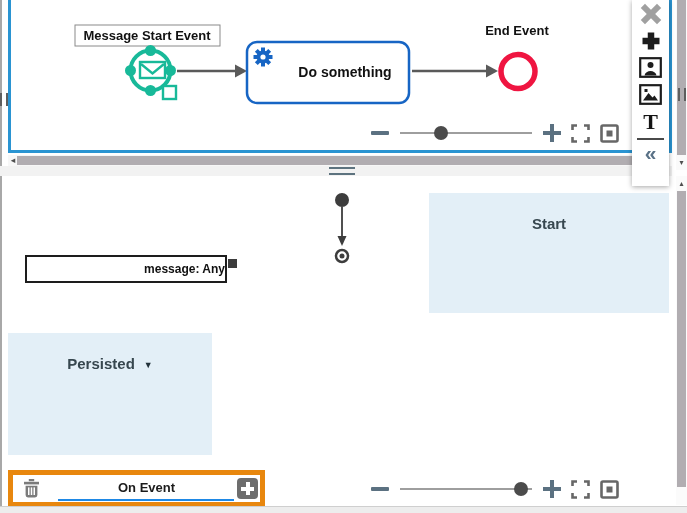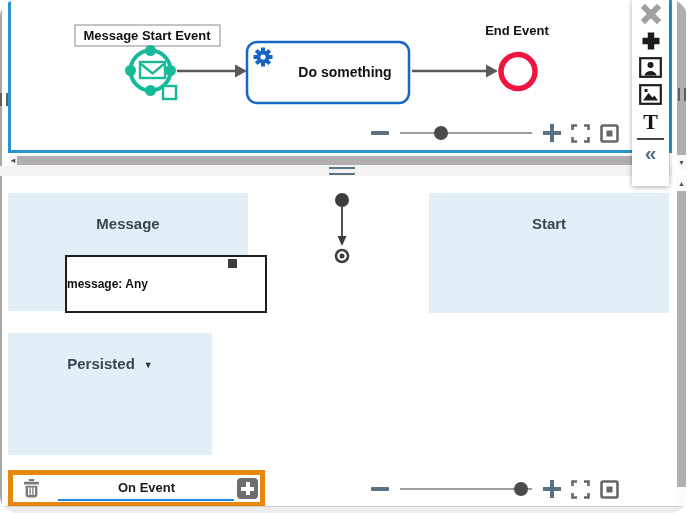--- a/index.html
+++ b/index.html
@@ -1,18 +1,18 @@
 <!DOCTYPE html>
 <html><head>
 <meta charset="utf-8">
 <style>
   * { margin:0; padding:0; box-sizing:border-box; }
   html,body { background:#fff; }
   body { font-family:"Liberation Sans", sans-serif; }
-  #root { position:relative; width:687px; height:513px; background:#fff; overflow:hidden;border-radius:17px; }
+  #root { position:relative; width:687px; height:513px; background:#fff; overflow:hidden; }
 
   
   .left-edge { position:absolute; left:0; top:0; width:2px; height:513px; background:#a8a8a8; }
   .bottom-strip { position:absolute; left:0; top:506px; width:687px; height:7px; background:#ededed; border-top:1px solid #cfcfcf; }
 
   
   .canvas { position:absolute; left:8px; top:0; width:664px; height:153px; background:#fff;
             border:3px solid #2a94d2; border-top:none; }
   .canvas svg { position:absolute; left:0; top:0; }
 
@@ -42,23 +42,23 @@
 
   
   .panel { position:absolute; background:#e3eff7; }
   .panel-message   { left:8px;   top:193px; width:240px; height:118px; }
   .panel-local     { left:429px; top:193px; width:240px; height:120px; }
   .panel-persisted { left:8px;   top:333px; width:204px; height:122px; }
   .panel-title { display:flex; justify-content:center; align-items:center; gap:9px; padding-top:22px;
                  font-size:15px; font-weight:bold; color:#37474f; }
   .dd-arrow { font-size:9px; color:#22313a; transform:translateY(1px); }
 
-  .msg-item { position:absolute; left:25px; top:255px; width:202px; height:58px; background:#fff;
-              border:2px solid #1d1d1d; display:flex; align-items:center; justify-content:flex-start;
-              font-size:12px; font-weight:bold; color:#111;margin-left:40px; }
+  .msg-item { position:absolute; left:25px; top:255px; width:202px; height:28px; background:#fff;
+              border:2px solid #1d1d1d; display:flex; align-items:center; justify-content:flex-end;
+              font-size:12px; font-weight:bold; color:#111; }
   .msg-handle { position:absolute; left:228px; top:259px; width:9px; height:9px; background:#3c3c3c; }
 
   .connector { position:absolute; left:325px; top:188px; }
 
   
   .onevent { position:absolute; left:8px; top:470px; width:257px; height:37px; background:#fff;
              border:5px solid #e8870e; display:flex; align-items:center; }
   .trash { margin-left:10px; display:block; }
   .ev-input { position:relative; margin-left:18px; width:176px; height:24px;
               border-bottom:2px solid #1e88e5; }
@@ -178,25 +178,20 @@
 
   <div class="hscroll">
     <div class="arr">◂</div>
     <div class="thumb"></div>
   </div>
 
   <div class="splitter">
     <div class="grip"></div>
   </div>
 
-  <div class="panel panel-message">
-    <div class="panel-title">
-      <span>Message</span>
-    </div>
-  </div>
 
   <div class="msg-item">
       <span>message: Any</span>
     </div>
   <div class="msg-handle"></div>
 
   <div class="panel panel-local">
     <div class="panel-title">
       <span>Start</span>
     </div>

